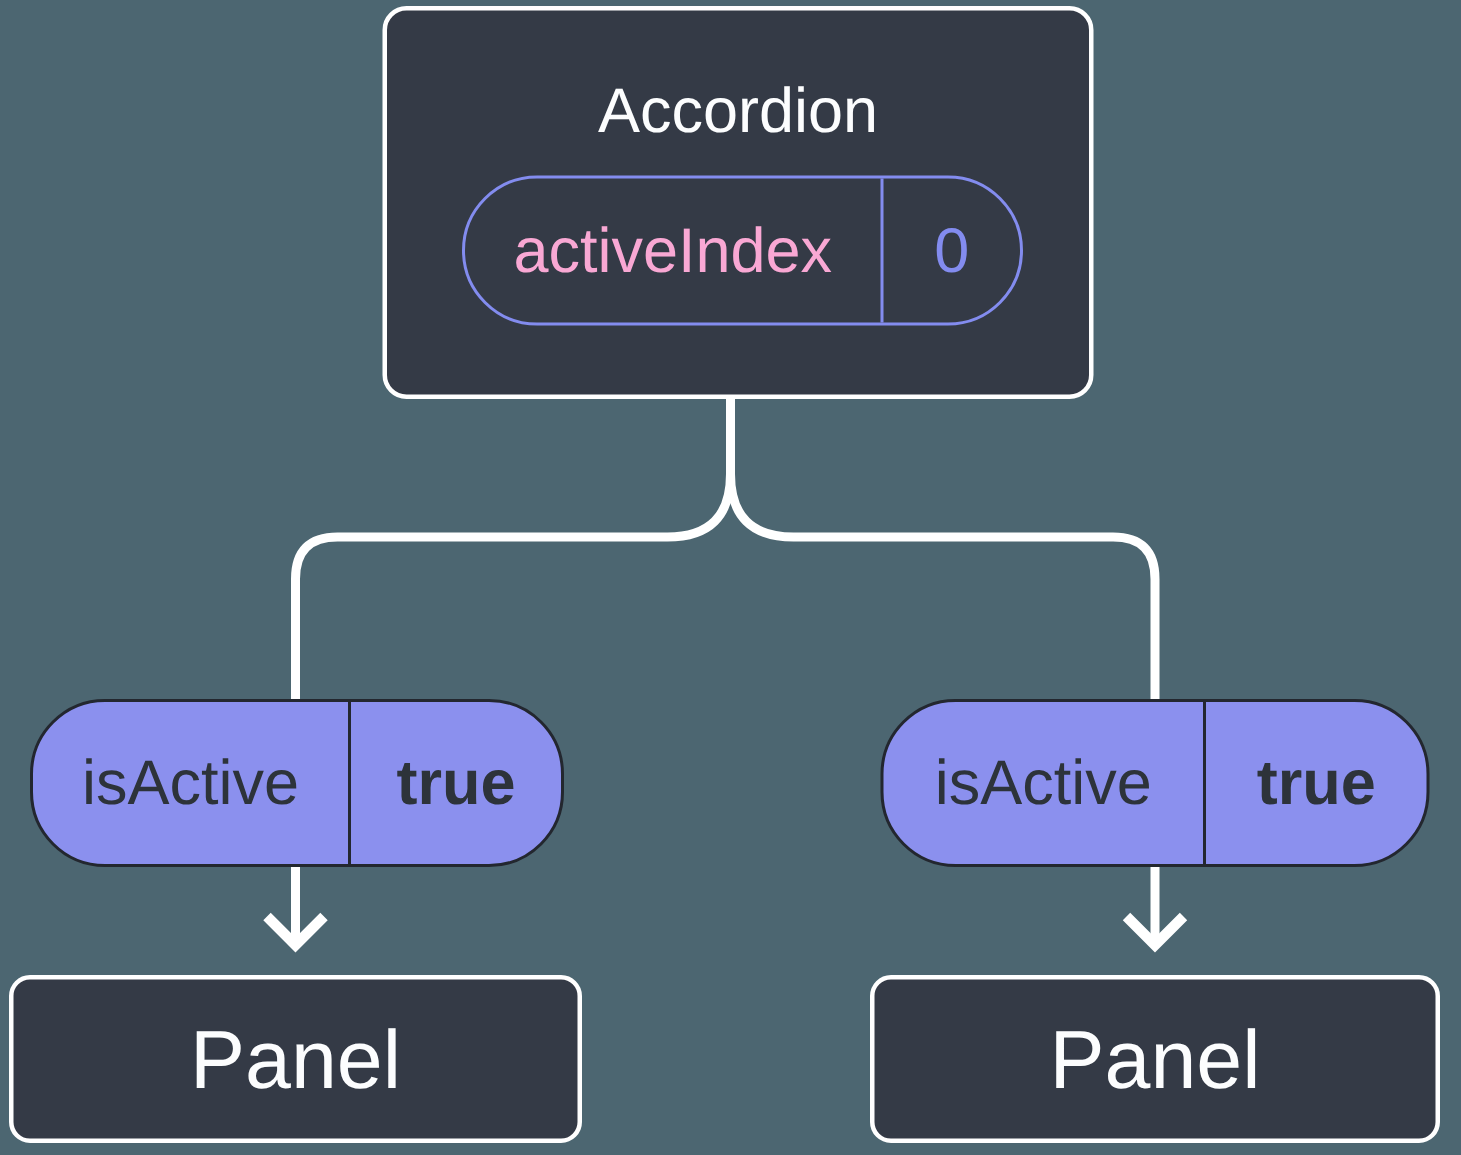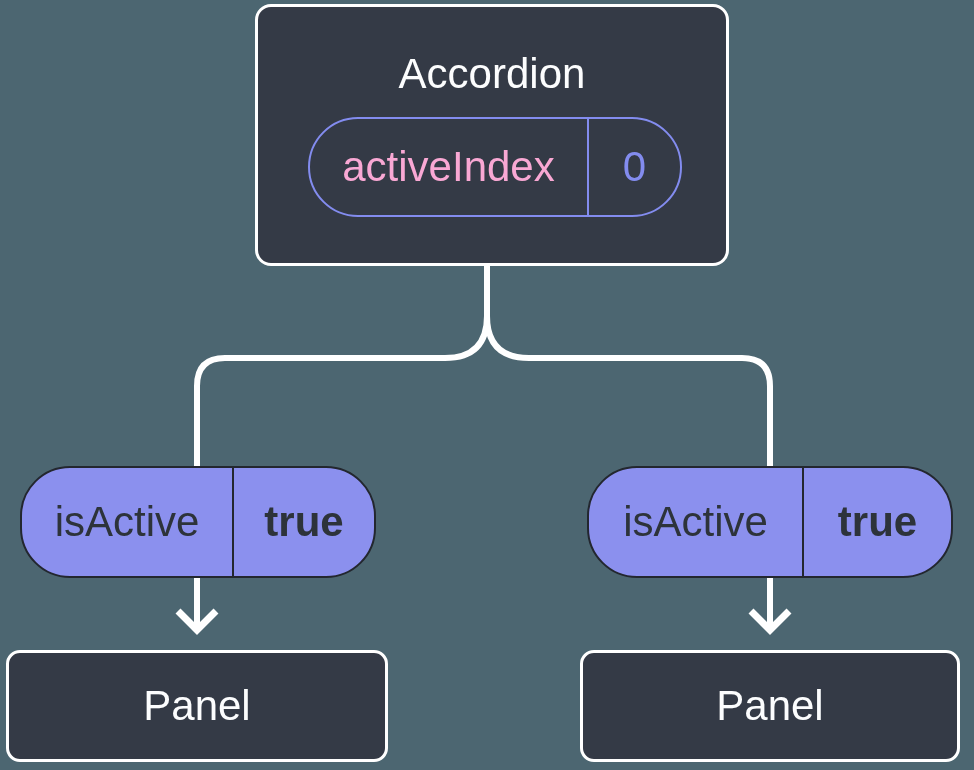--- a/index.html
+++ b/index.html
@@ -107,21 +107,21 @@
     font-size: 42px;
     font-weight: 700;
     color: #2D333A;
   }
   
   .node-panel {
     display: flex;
     align-items: center;
     justify-content: center;
     border-radius: 14px;
-    font-size: 42px;
+    font-size: 55px;
     font-weight: 500;
     color: #FCFDFE;
   }
   .node-panel-left  { left: 6px;   top: 650px; width: 382px; height: 112px; }
   .node-panel-right { left: 580px; top: 650px; width: 380px; height: 112px; }
 </style>
 </head>
 <body>
 
 <div id="canvas">

